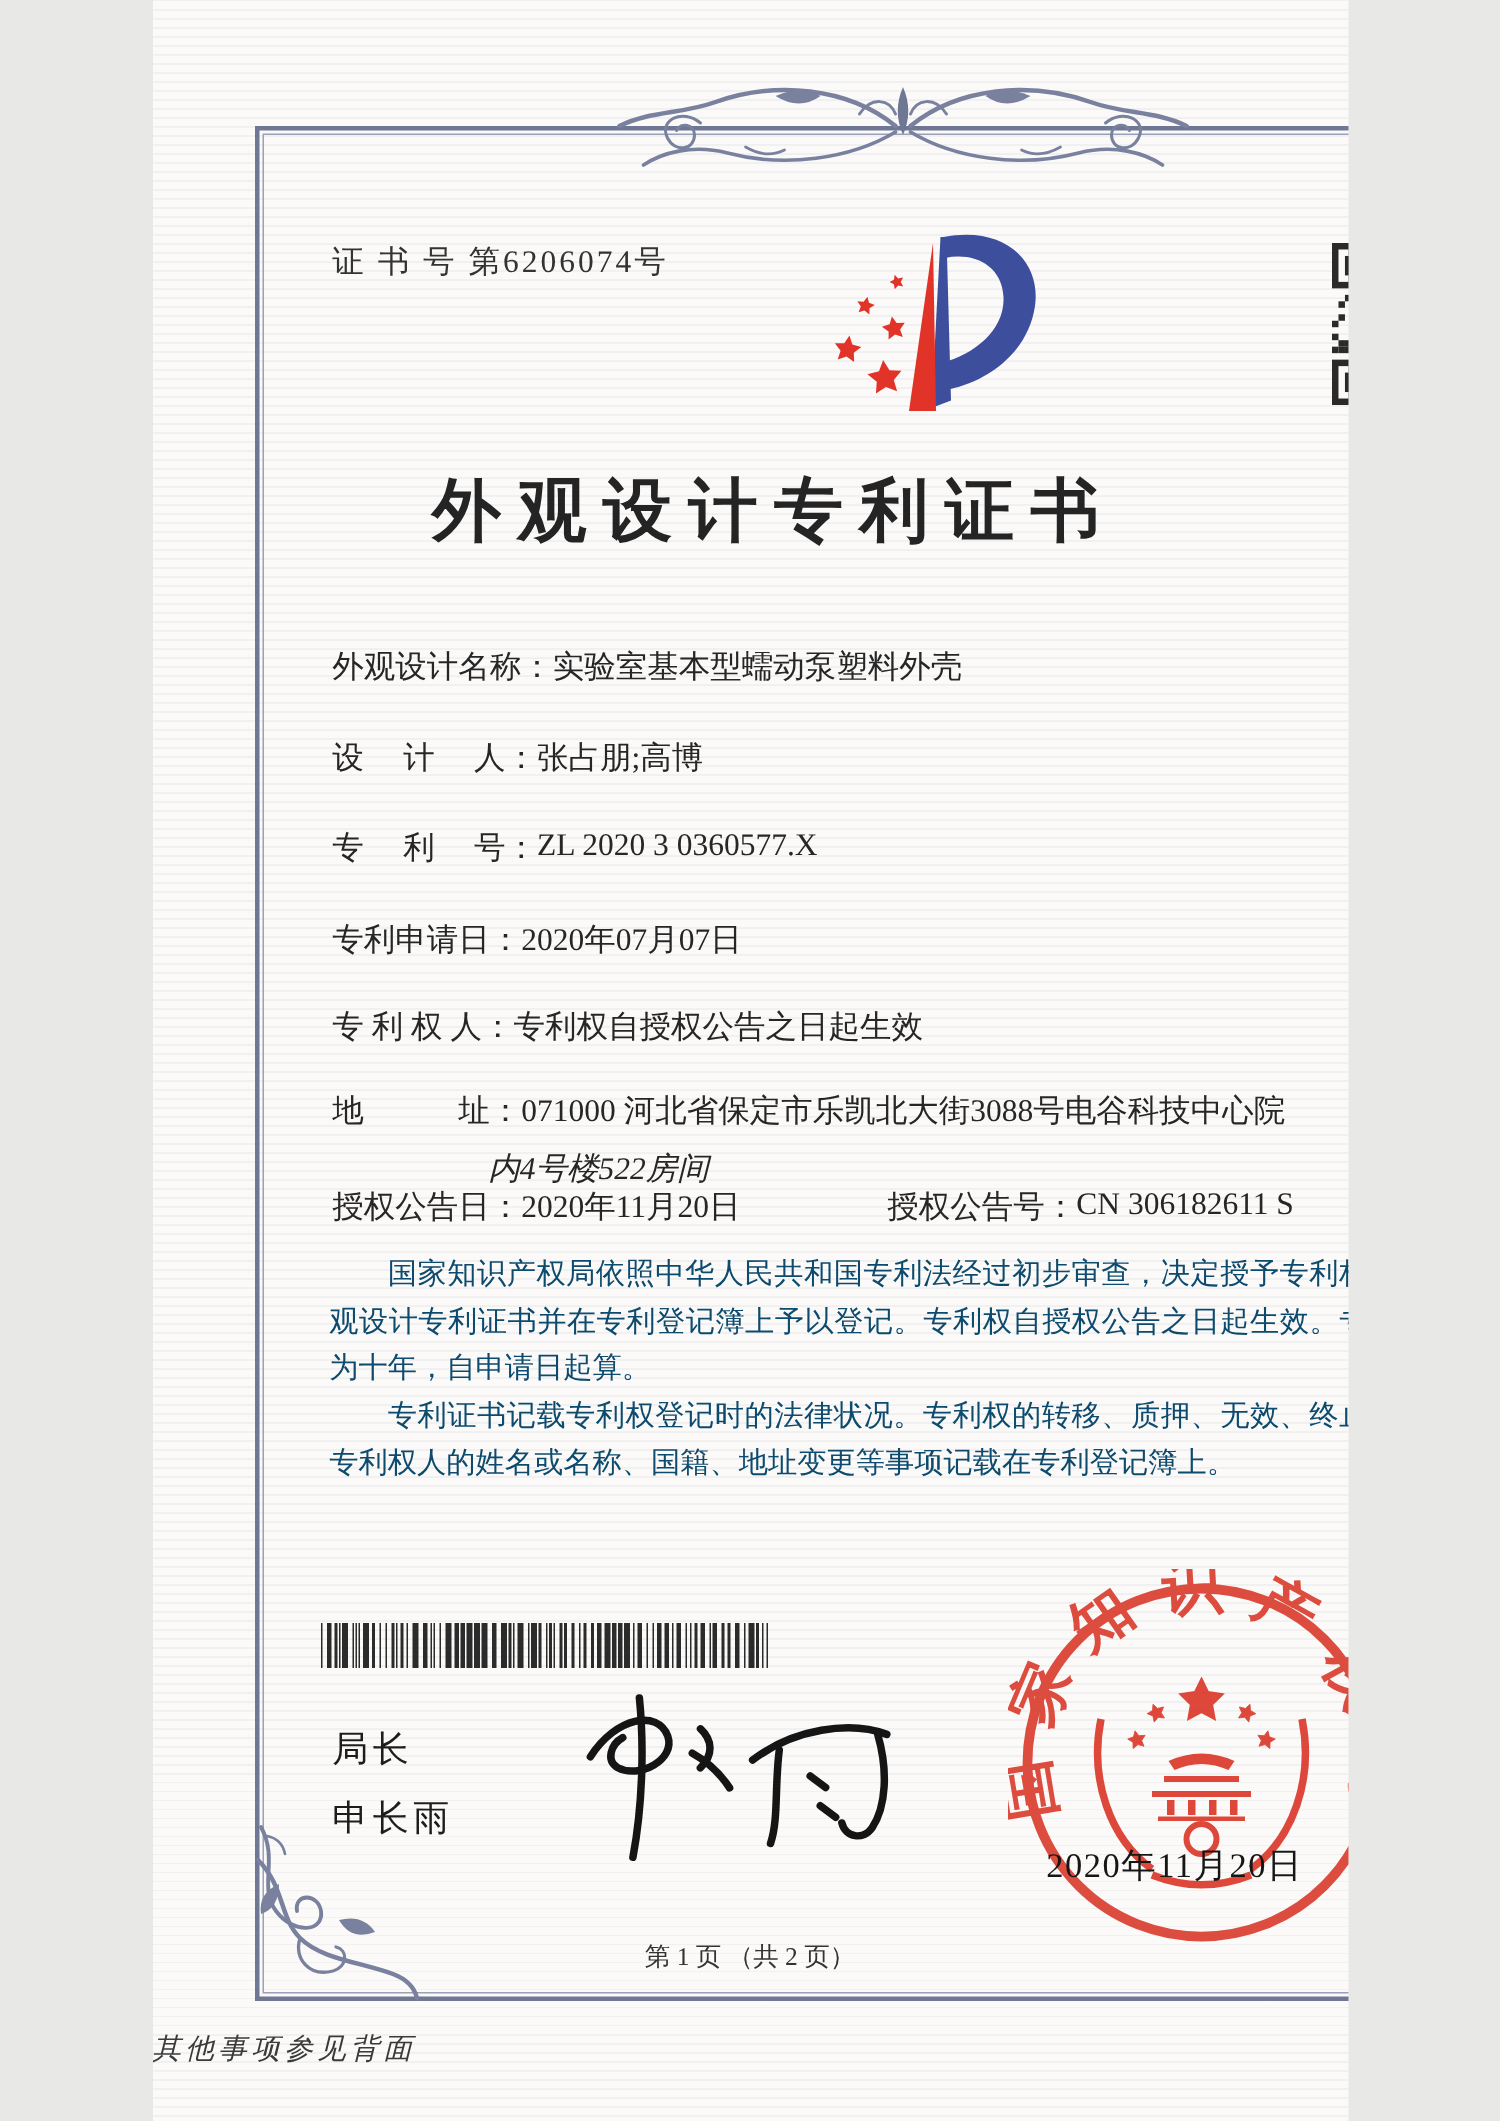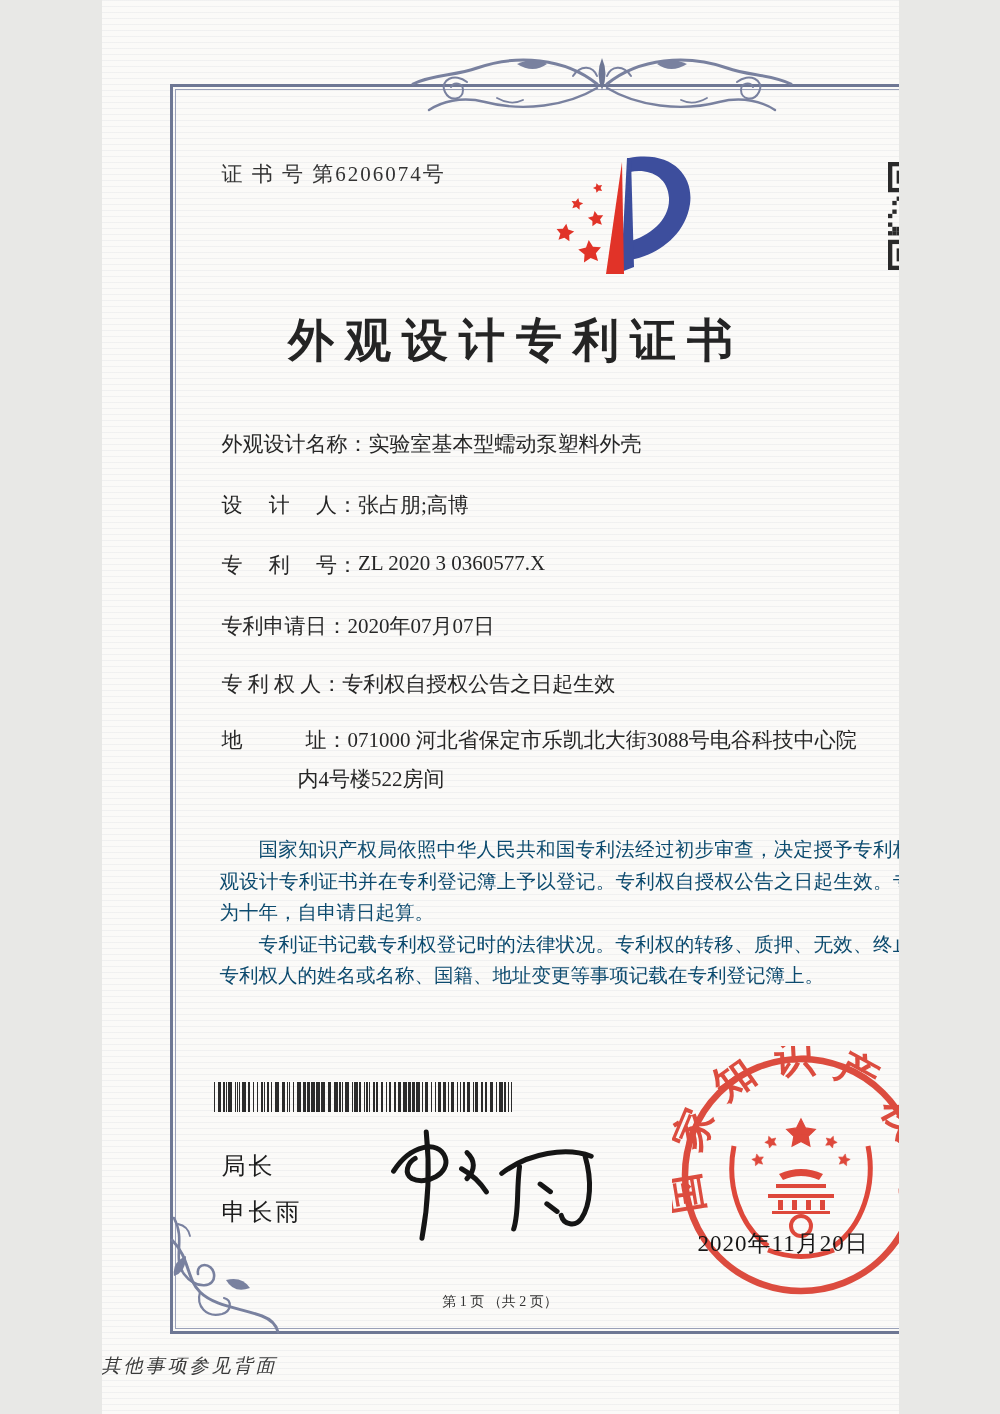--- a/index.html
+++ b/index.html
@@ -31,38 +31,38 @@
   .logo{position:absolute;left:430px;top:146px;}
   .qr{position:absolute;left:786px;top:162px;}
   .doc-title{
     position:absolute;left:0;top:310px;width:100%;text-align:center;
     font-size:46px;font-weight:bold;letter-spacing:11px;color:#242424;padding-left:16px;
   }
   
   .field-row{position:absolute;left:120px;font-size:21px;color:#262626;width:780px;}
   .field-row .lab{display:inline-block;white-space:pre;vertical-align:top;}
   .field-row .val{white-space:pre;}
-  .addr-line2{margin-left:76px;margin-top:11px;}
+  .addr-line2{margin-left:104px;margin-top:11px;font-style:italic;}
   .pub-no{position:absolute;left:370px;top:0;white-space:pre;}
   
   .body-text{position:absolute;left:118px;top:834px;width:772px;
     font-size:19.5px;line-height:31.5px;text-align:justify;color:#0c4a6e;}
   .body-text p{margin:0;text-indent:2em;}
   
   .barcode{position:absolute;left:112px;top:1082px;}
   .signer{position:absolute;left:120px;font-family:Liberation Serif, serif;
     font-size:24px;font-weight:500;color:#1d1d1d;letter-spacing:3px;}
   .signer.t1{top:1150px;}
   .signer.t2{top:1196px;}
   .signature{position:absolute;left:262px;top:1116px;z-index:3;}
   .seal{position:absolute;left:570px;top:1046px;z-index:3;opacity:0.9;}
   .seal-date{position:absolute;left:596px;top:1228px;z-index:4;font-size:23px;
     letter-spacing:1px;color:#161616;white-space:pre;}
   .page-num{position:absolute;left:0;top:1293px;width:100%;text-align:center;
-    font-size:14px;color:#333;white-space:pre;}
+    font-size:17px;color:#333;white-space:pre;}
   .back-note{position:absolute;left:0;top:1353px;width:100%;
     font-size:19px;color:#3a3a3a;letter-spacing:3px;font-style:italic;}
 </style>
 </head>
 <body>
 
 <div class="page">
 
   <div class="outer-frame">
     <div class="inner-line"></div>
@@ -345,20 +345,24 @@
   <div class="field-row" style="top:612px">
     <span class="lab">专利申请日：</span><span class="val">2020年07月07日</span>
   </div>
   <div class="field-row" style="top:670px">
     <span class="lab">专 利 权 人：</span><span class="val">专利权自授权公告之日起生效</span>
   </div>
   <div class="field-row" style="top:726px">
     <span class="lab">地　　　址：</span><span class="val">071000 河北省保定市乐凯北大街3088号电谷科技中心院</span>
     <div class="addr-line2">内4号楼522房间</div>
   </div>
+  <div class="field-row" style="top:790px">
+    <span class="lab">授权公告日：</span><span class="val">2020年11月20日</span>
+    <span class="pub-no"><span class="lab">授权公告号：</span><span class="val">CN 306182611 S</span></span>
+  </div>
 
   <div class="body-text">
     <p>国家知识产权局依照中华人民共和国专利法经过初步审查，决定授予专利权，颁发外观设计专利证书并在专利登记簿上予以登记。专利权自授权公告之日起生效。专利权期限为十年，自申请日起算。</p>
     <p>专利证书记载专利权登记时的法律状况。专利权的转移、质押、无效、终止、恢复和专利权人的姓名或名称、国籍、地址变更等事项记载在专利登记簿上。</p>
   </div>
 
   <svg class="barcode" id="barcode" width="306" height="30" viewBox="0 0 306 30">
       <rect x="0" y="0" width="1" height="30" fill="#2b2b2b"></rect>
       <rect x="4" y="0" width="3" height="30" fill="#2b2b2b"></rect>
       <rect x="9" y="0" width="2" height="30" fill="#2b2b2b"></rect>

